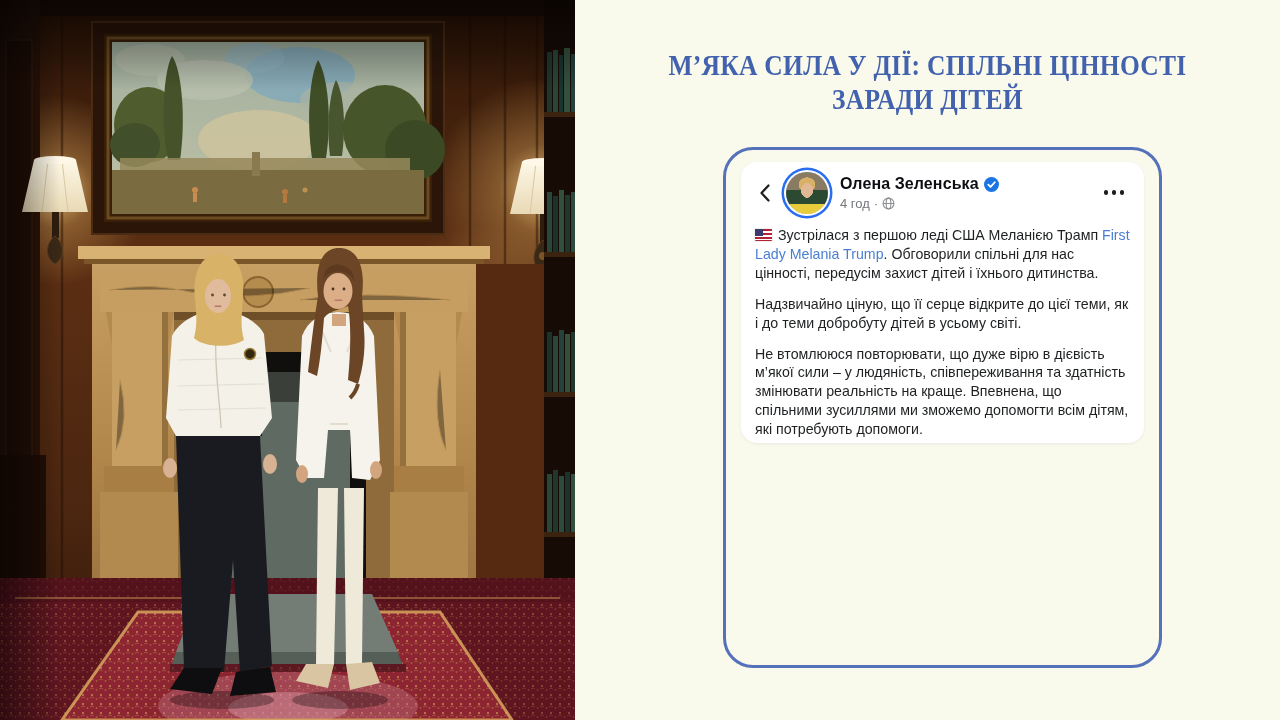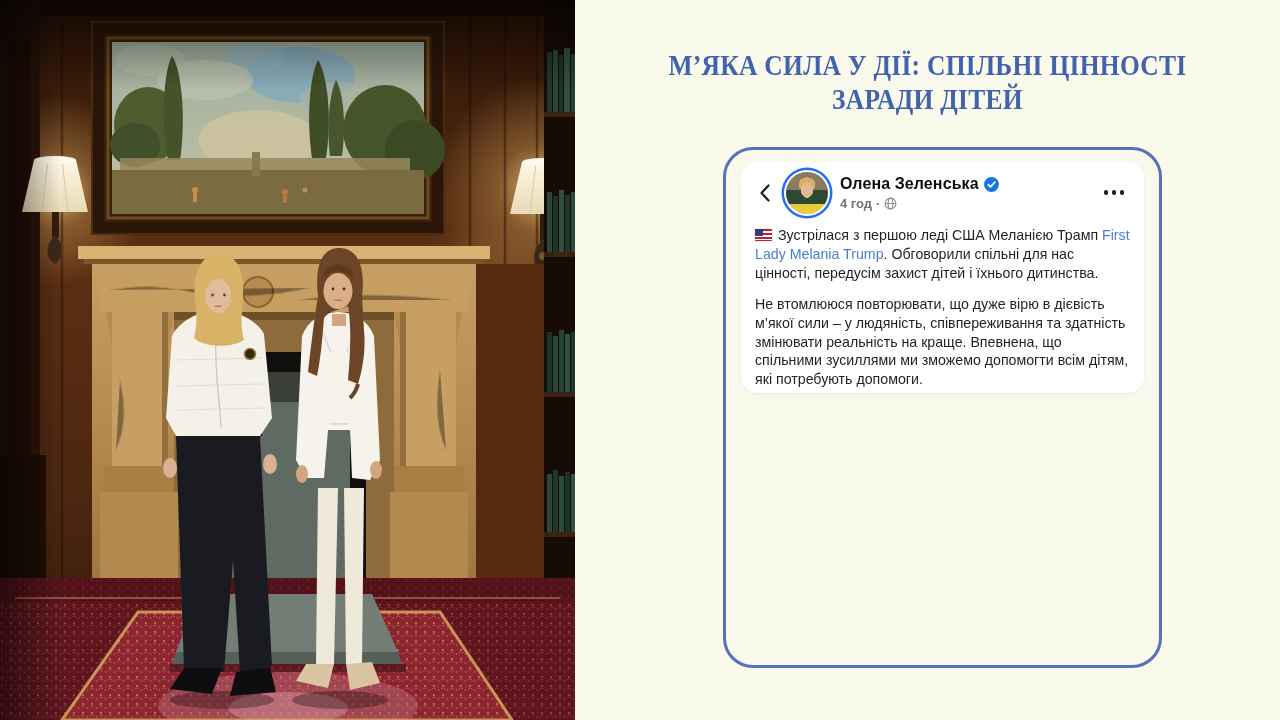--- a/index.html
+++ b/index.html
@@ -55,21 +55,21 @@
       linear-gradient(180deg,#8a7a62 42%,#2c4a31 42%);
     cursor:pointer;
   }
   .author-block{margin-left:12px;min-width:0;}
   .author-row{display:flex;align-items:center;gap:5px;}
   .author-name{
     font-size:16px;font-weight:700;color:#0c0e11;letter-spacing:.1px;cursor:pointer;
   }
   .verified{width:15px;height:15px;flex:0 0 auto;}
   .meta-row{display:flex;align-items:center;gap:4px;margin-top:3px;
-    color:var(--text-secondary,#72757a);font-size:13px;font-weight:bold;}
+    color:var(--text-secondary,#72757a);font-size:13px;}
   .more-button{
     position:absolute;right:16px;top:24px;display:flex;gap:3.5px;
     background:none;border:none;padding:4px;cursor:pointer;
   }
   .more-button i{width:4.5px;height:4.5px;border-radius:50%;background:#1a1c1e;display:block;}
 
   .post-body{
     padding:6px 12px 0 14px;
     font-size:14.2px;line-height:18.9px;color:var(--text-primary,#1e2022);
   }
@@ -368,19 +368,20 @@
             <i></i>
               <i></i>
               <i></i>
           </button>
         </div>
 
         <div class="post-body">
           <p><span class="flag"></span>
             <span>Зустрілася з першою леді США Меланією Трамп</span>
             <a class="post-link">First Lady Melania Trump</a><span>. Обговорили спільні для нас цінності, передусім захист дітей і їхнього дитинства.</span></p>
+          <p>Надзвичайно ціную, що її серце відкрите до цієї теми, як і до теми добробуту дітей в усьому світі.</p>
           <p>Не втомлююся повторювати, що дуже вірю в дієвість м’якої сили – у людяність, співпереживання та здатність змінювати реальність на краще. Впевнена, що спільними зусиллями ми зможемо допомогти всім дітям, які потребують допомоги.</p>
         </div>
 
       </div>
     </div>
   </div>
 </div>
 
 </body></html>

